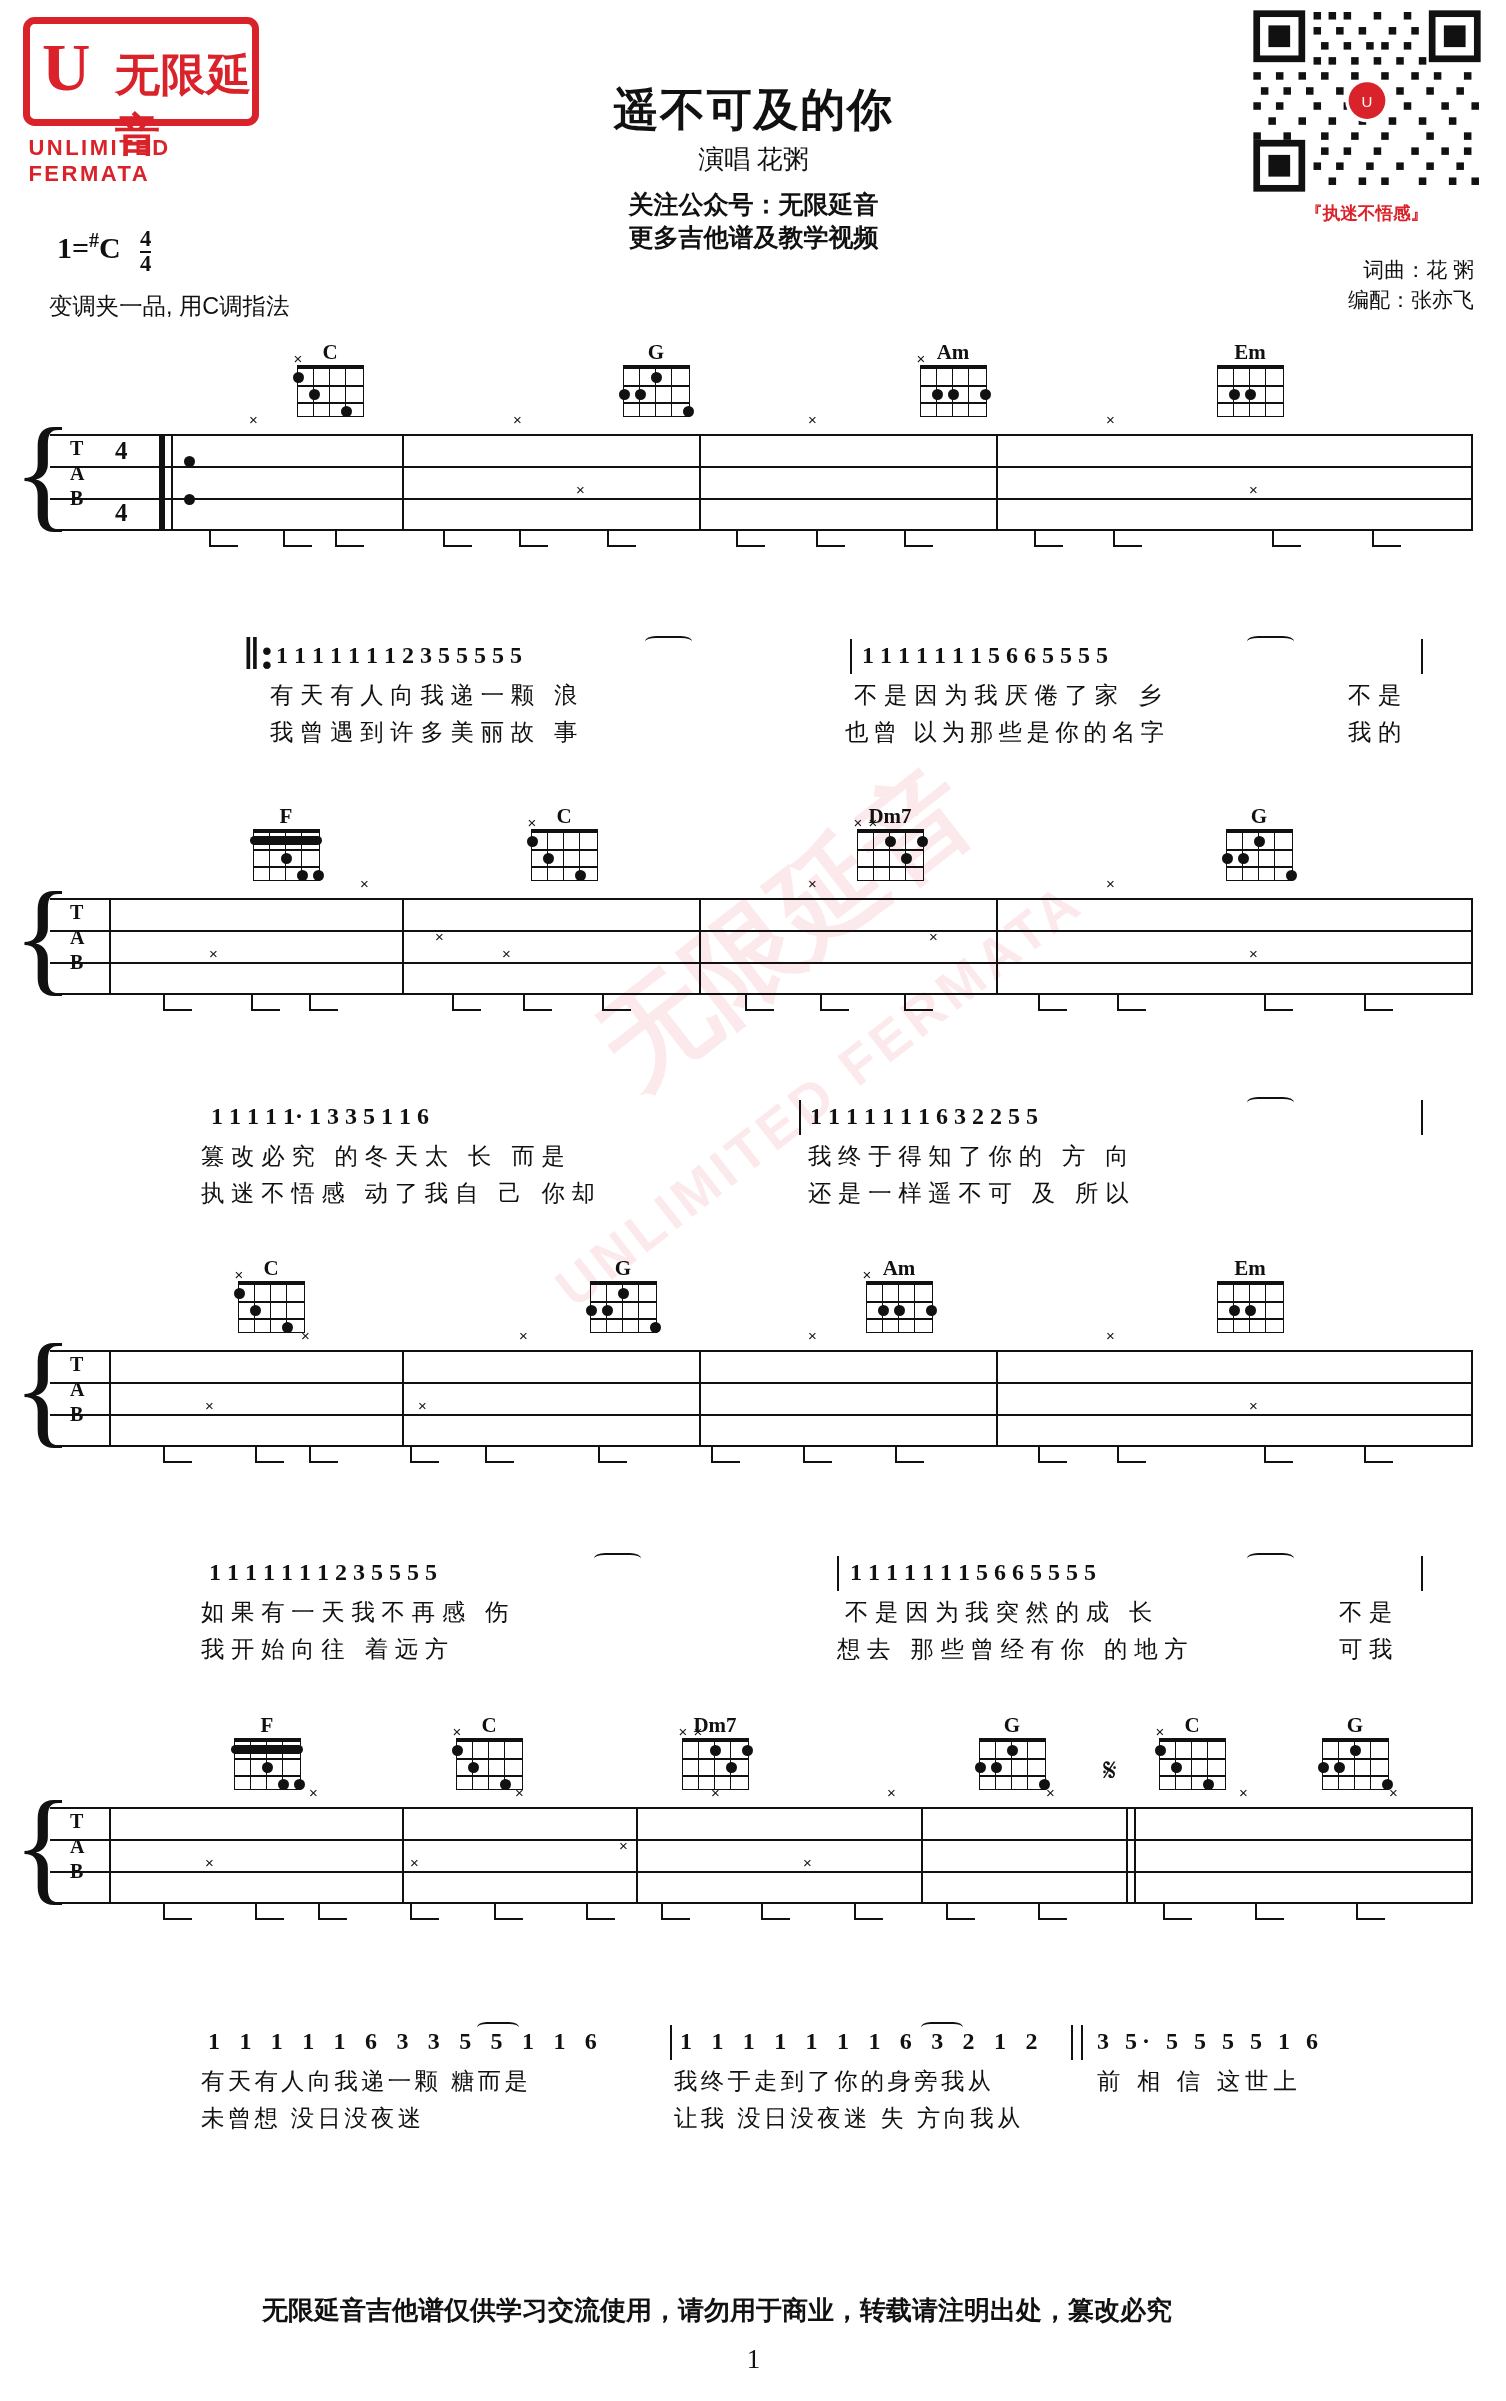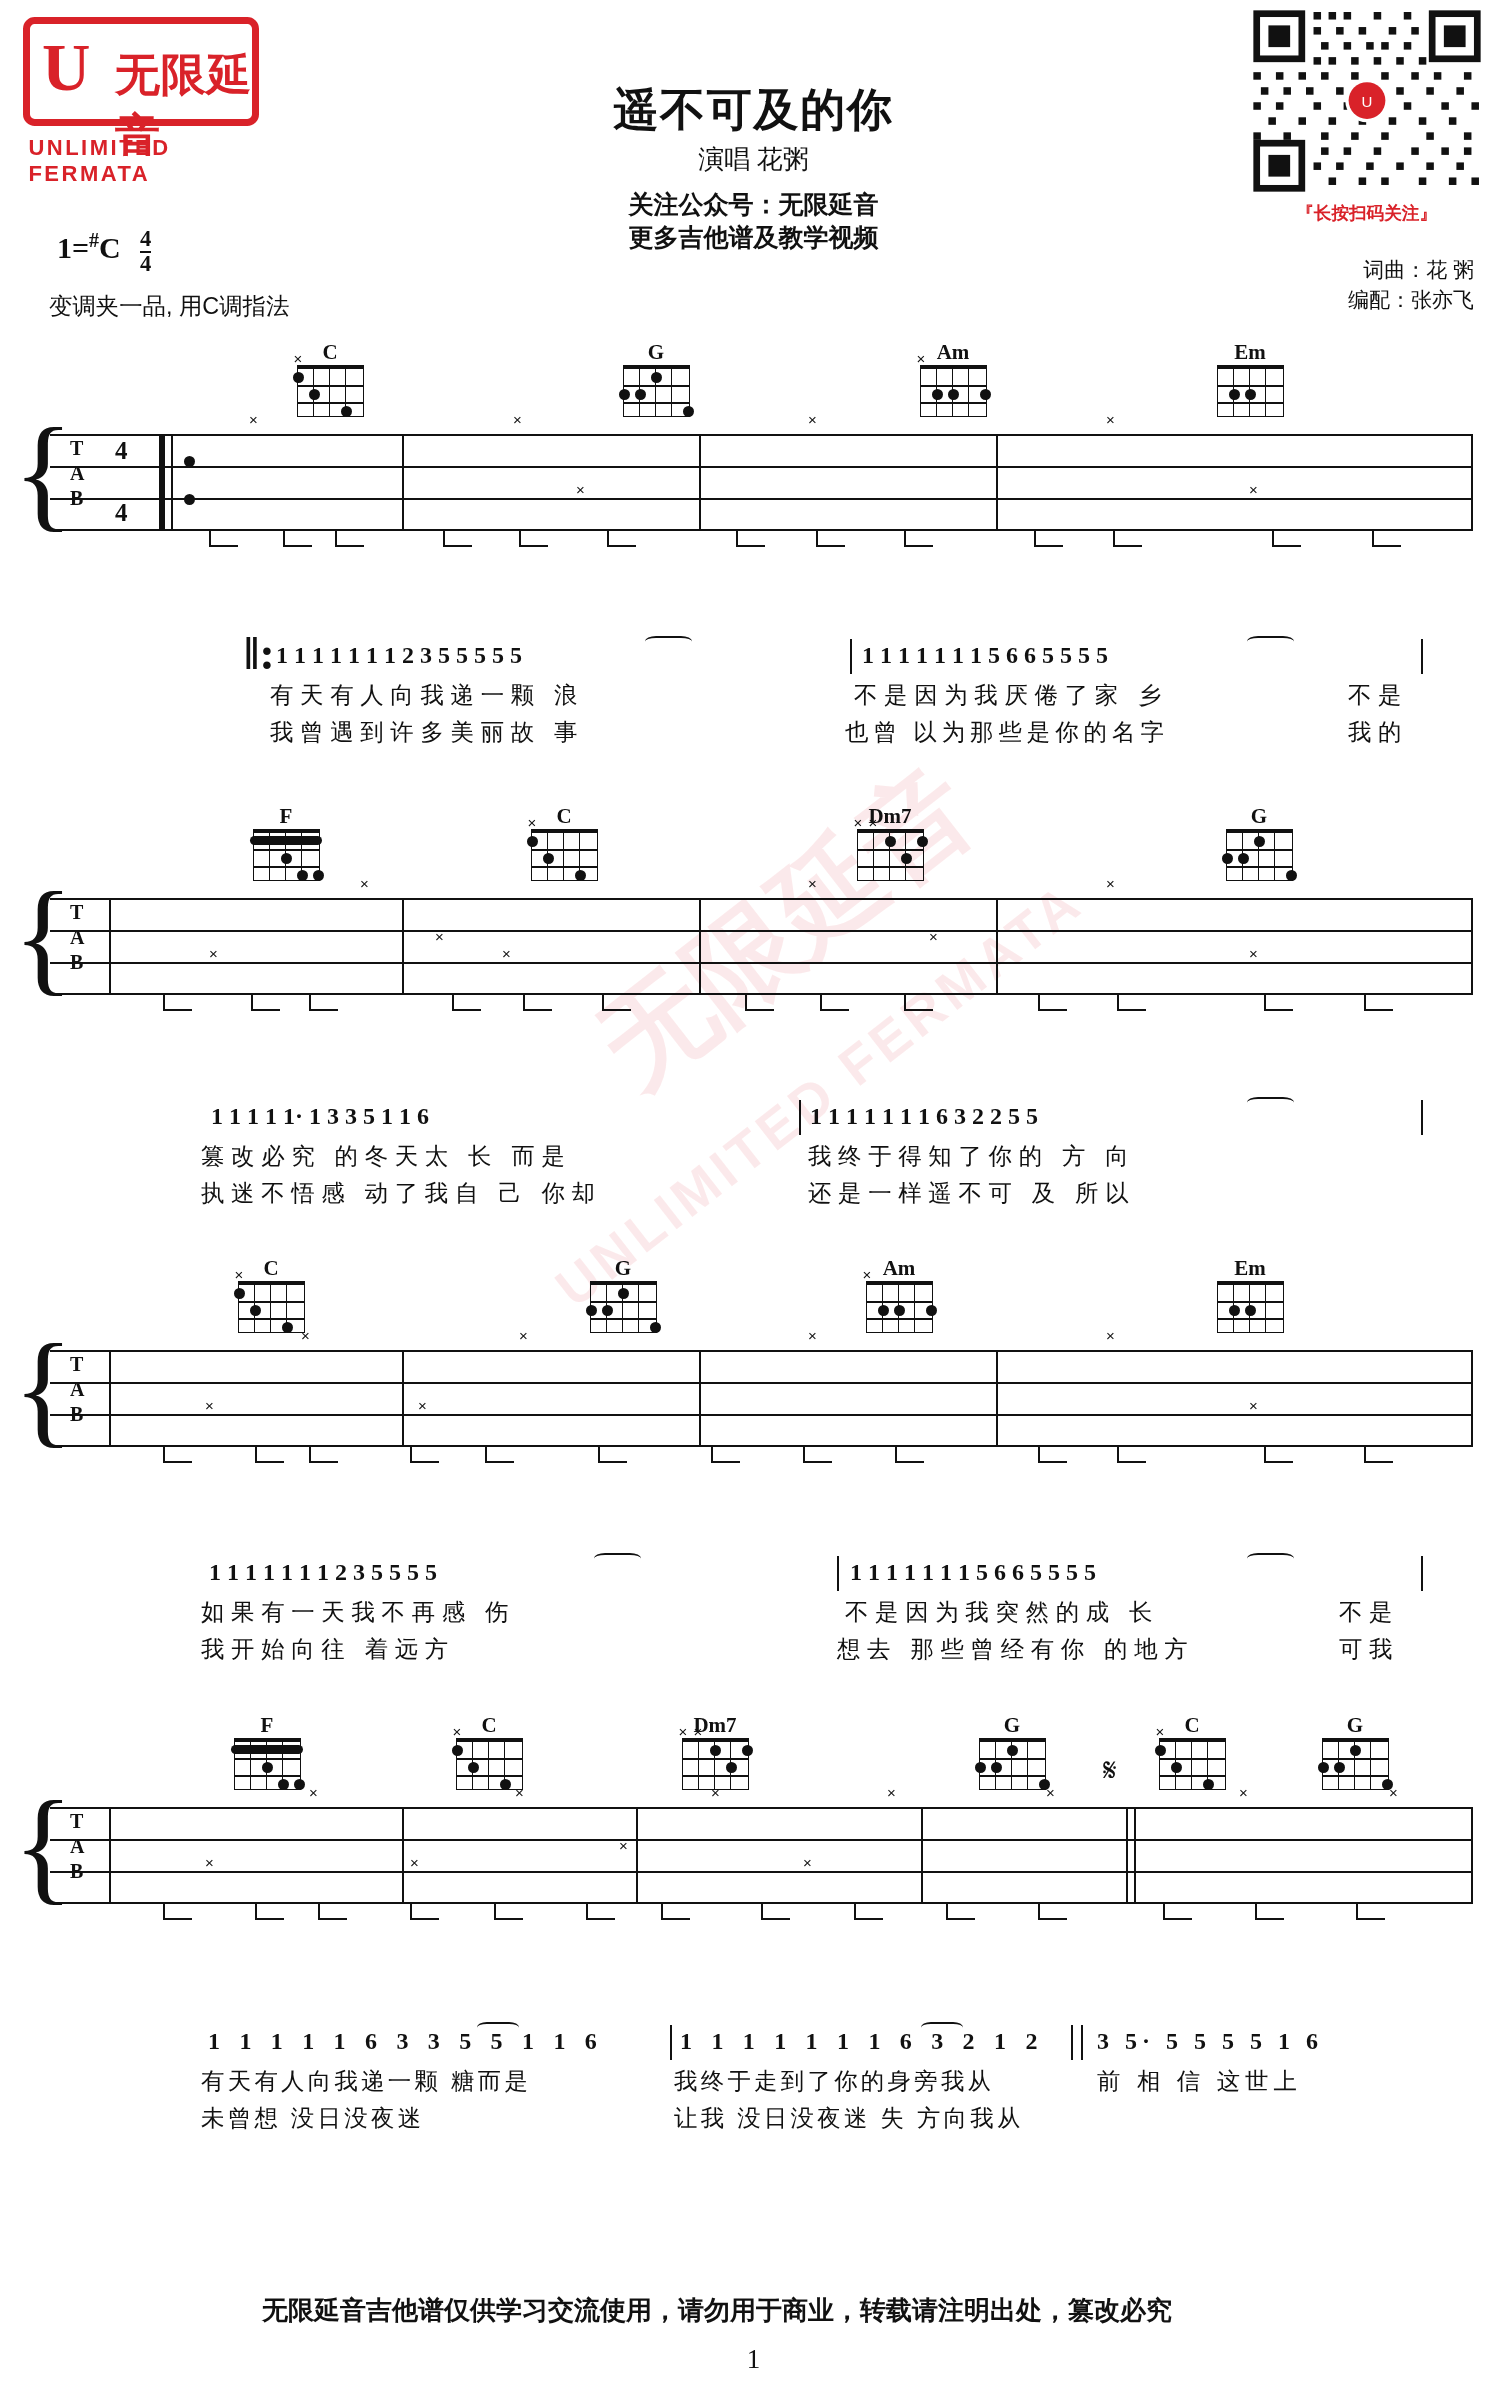--- a/index.html
+++ b/index.html
@@ -290,21 +290,21 @@
           <rect x="157" y="204" width="9" height="9"></rect>
           <rect x="202" y="204" width="9" height="9"></rect>
           <rect x="238" y="204" width="9" height="9"></rect>
           <rect x="265" y="204" width="9" height="9"></rect>
       </g>
       <circle cx="140" cy="112" r="26" fill="#fff"></circle>
       <circle cx="140" cy="112" r="22" fill="#d92229"></circle>
       <text x="140" y="120" font-size="18" fill="#fff" text-anchor="middle" font-family="Liberation Sans, sans-serif">U</text>
     </svg>
   </div>
-  <div class="note">『长按扫码关注』</div>
+  <div class="note">『执迷不悟感』</div>
 </div>
 
 <div class="title">遥不可及的你</div>
 <div class="singer">演唱 花粥</div>
 <div class="promo">
   <div>关注公众号：无限延音</div>
   <div>更多吉他谱及教学视频</div>
 </div>
 
 <div class="keyline">

